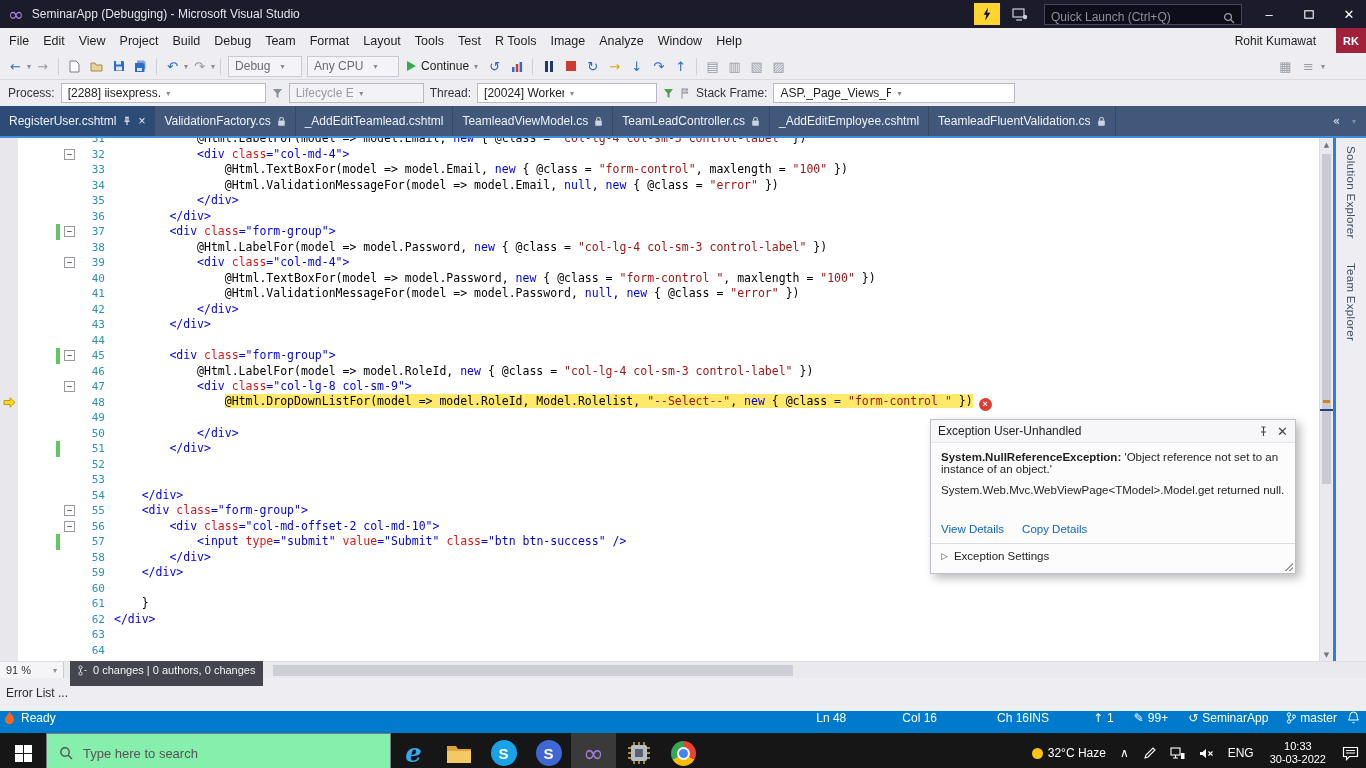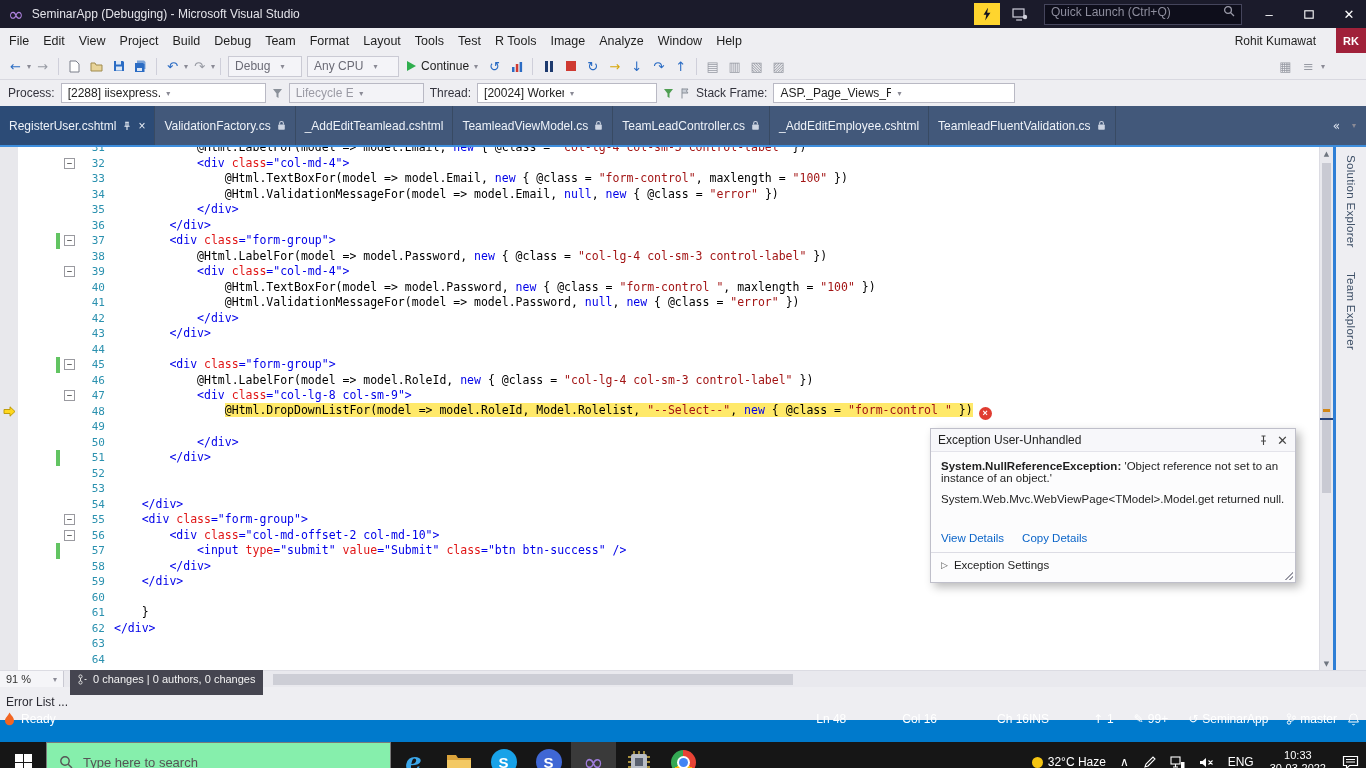--- a/index.html
+++ b/index.html
@@ -6,21 +6,21 @@
 html,body{width:1366px;height:768px;overflow:hidden;font-family:"Liberation Sans",sans-serif;background:#eeeef2}
 .glyph{font-family:"DejaVu Sans",sans-serif}
 
 
 .titlebar{height:28px;background:#1b1b2b;display:flex;align-items:center;gap:6px;padding-left:8px;color:#e4e4ea;font-size:12px}
 .vslogo{color:#b083e0;font-size:19px;line-height:1;margin-right:2px}
 .tb-spacer{flex:1}
 .fb-btn{width:26px;height:22px;background:#ffd52e;display:flex;align-items:center;justify-content:center}
 .bolt{width:9px;height:13px;background:#14141f;clip-path:polygon(62% 0,12% 56%,42% 56%,30% 100%,88% 40%,52% 40%)}
 .share{width:28px;height:22px;display:flex;align-items:center;justify-content:center}
-.quick-launch{width:198px;height:21px;background:#0e0e1b;border:1px solid #45455c;display:flex;align-items:flex-start;padding:0 6px;color:#8e8e9e;margin:0 4px;font-size:12px}
+.quick-launch{width:198px;height:21px;background:#0e0e1b;border:1px solid #45455c;display:flex;align-items:flex-end;padding:0 6px;color:#8e8e9e;margin:0 4px;font-size:12px}
 .quick-launch span{flex:1;white-space:nowrap}
 .win-btn{width:34px;height:28px;display:flex;align-items:center;justify-content:center;font-size:13px;color:#fff}
 
 
 .menubar{height:25px;background:#eeeef2;display:flex;align-items:center;font-size:12.5px;color:#1e1e1e;padding-left:2px}
 .menu-items{display:flex}
 .menu-item{padding:4px 7px;white-space:nowrap}
 .user-name{margin-left:auto;padding-right:20px;font-size:12px}
 .avatar{width:30px;height:25px;background:#a0213a;color:#fff;font-size:11px;font-weight:bold;display:flex;align-items:center;justify-content:center}
 
@@ -40,21 +40,21 @@
 .tright{margin-left:auto;display:flex;align-items:center;gap:2px;padding-right:36px}
 
 
 .debugbar{height:26px;background:#eeeef2;display:flex;align-items:center;padding:0 8px;gap:6px;font-size:12px;color:#33333d;white-space:nowrap}
 .dcombo{height:20px;background:#fff;border:1px solid #b9b9c4;display:flex;align-items:center;padding:0 6px;font-size:12px;color:#1e1e1e;gap:6px}
 .dcombo span{flex:1;overflow:hidden;white-space:nowrap}
 .dcombo.disabled{color:#9a9aa4;background:#f3f3f7}
 .w205{width:205px}.w135{width:135px}.w180{width:180px}.w242{width:242px}
 
 
-.tabstrip{height:39px;background:#42587a;display:flex;align-items:stretch;color:#eef2f8;font-size:12px}
+.tabstrip{height:30px;background:#42587a;display:flex;align-items:stretch;color:#eef2f8;font-size:12px}
 .doc-tab{display:flex;align-items:center;gap:6px;padding:0 9px;border-right:1px solid #384a63;white-space:nowrap}
 .doc-tab.active{background:#2c4b76}
 .tab-close{font-size:12px;color:#e8edf5}
 .tabstrip-right{margin-left:auto;display:flex;align-items:center;gap:12px;padding-right:10px;color:#dfe6f2}
 .tabaccent{height:2px;background:#3e8edd}
 
 
 .mainrow{display:flex;height:523px;background:#fff}
 .editor{flex:1;position:relative;overflow:hidden;background:#fff}
 .bpstrip{position:absolute;left:0;top:0;bottom:0;width:18px;background:#e8e8ec;z-index:0}
@@ -99,21 +99,21 @@
 
 
 .hscrollrow{height:17px;display:flex;align-items:center;background:#e9e9ee;border-top:1px solid #dcdce3}
 .zoombox{width:64px;height:100%;background:#f5f5f8;border-right:1px solid #c9c9d2;display:flex;align-items:center;justify-content:space-between;padding:0 6px;font-size:11px;color:#333}
 .chgbox{margin-left:6px;height:15px;background:#454550;color:#f2f2f2;font-size:11px;display:flex;align-items:center;gap:6px;padding:16px 8px;white-space:nowrap}
 .htrack{flex:1;height:100%;position:relative}
 .hthumb{position:absolute;left:10px;top:3px;height:11px;width:520px;background:#cdced6}
 .bottomgap{height:33px;background:#eeeef2;padding:8px 0 0 6px;font-size:12px;color:#2a2a32}
 
 
-.statusbar{height:22px;background:#007acc;color:#fff;display:flex;align-items:flex-end;font-size:12px;padding:0 6px 16px 4px;white-space:nowrap}
+.statusbar{height:22px;background:#007acc;color:#fff;display:flex;align-items:flex-start;font-size:12px;padding:0 6px 4px 4px;white-space:nowrap}
 .sb-ready{margin-left:6px}
 .sb-sp{flex:1}
 .sb-i{display:flex;align-items:center;gap:4px}
 .mr56{margin-right:56px}.mr52{margin-right:60px}.mr92{}.mr100{margin-right:44px}.mr20{margin-right:20px}.mr18{margin-right:18px}.mr10{margin-right:10px}
 
 
 .taskbar{height:40px;background:#161616;display:flex;align-items:stretch;color:#fff}
 .tb-start{width:46px;display:flex;align-items:center;justify-content:center}
 .tb-search{width:345px;background:#86efac;display:flex;align-items:center;gap:10px;padding:0 12px;color:#555;font-size:13px;border:1px solid #7a7a7a}
 .tb-app{width:45px;display:flex;align-items:center;justify-content:center}

